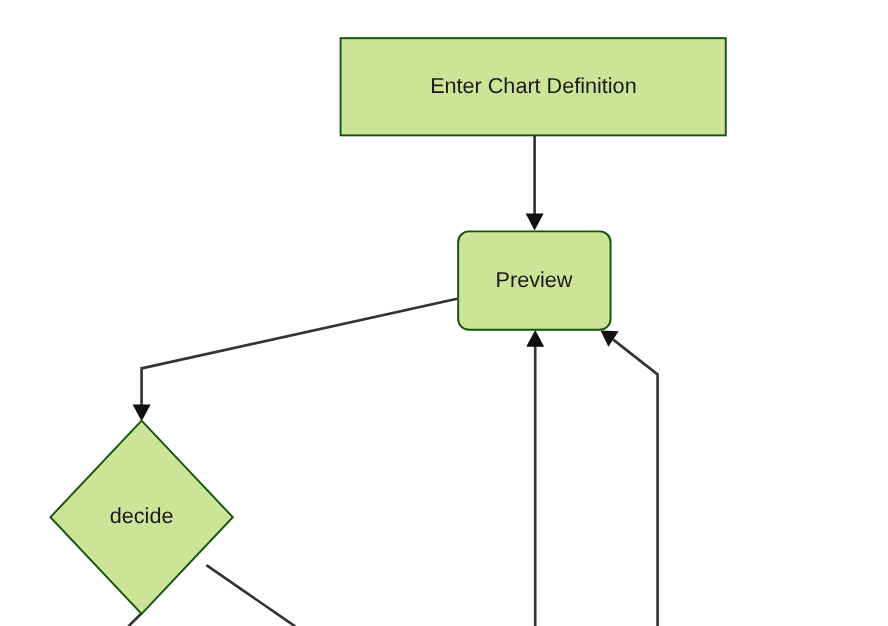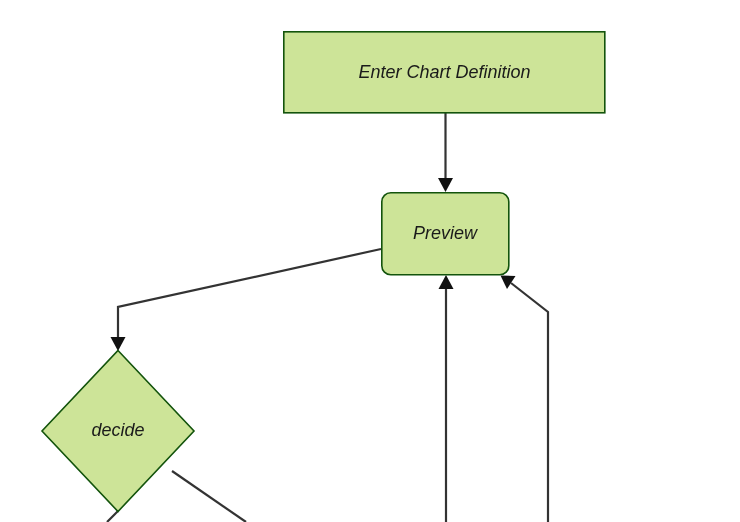--- a/index.html
+++ b/index.html
@@ -9,21 +9,20 @@
   }
   body {
     font-family: "Liberation Sans", sans-serif;
   }
   #canvas {
     position: relative;
     width: 740px;
     height: 522px;
     background: #ffffff;
     overflow: hidden;
-    font-style: italic;
   }
   #flow-svg {
     position: absolute;
     top: 0;
     left: 0;
     width: 740px;
     height: 522px;
     display: block;
   }
   .node-shape {

